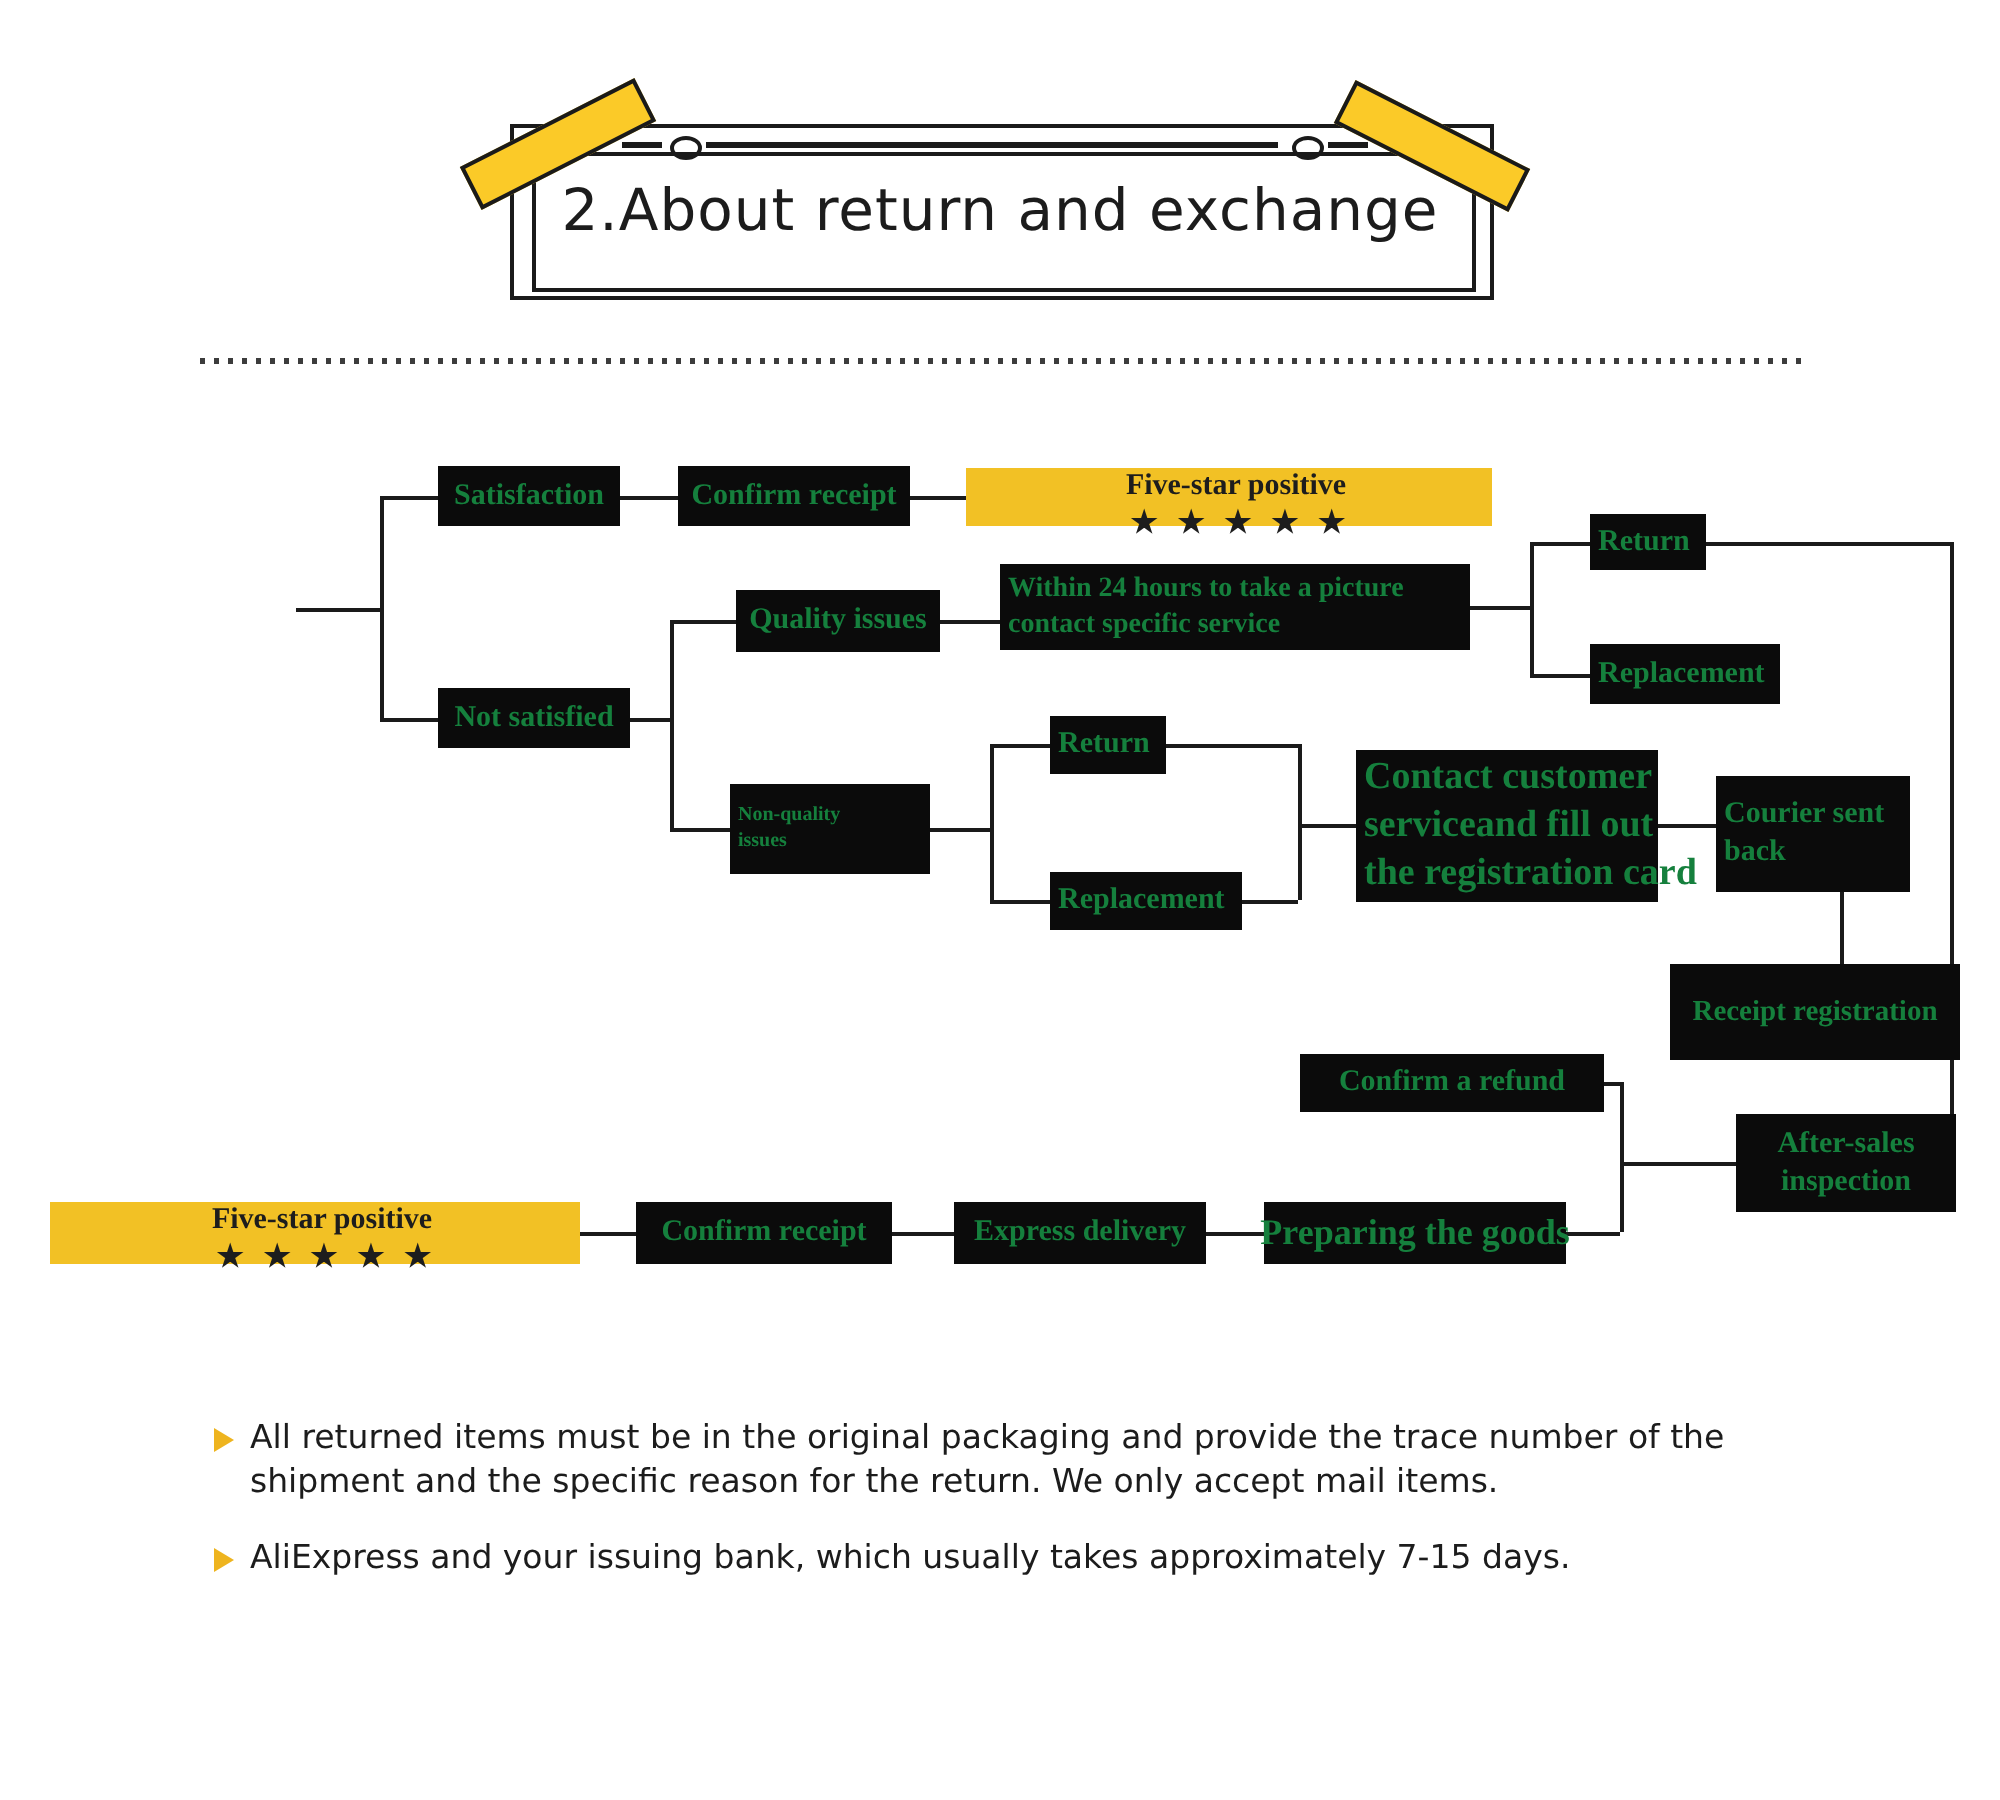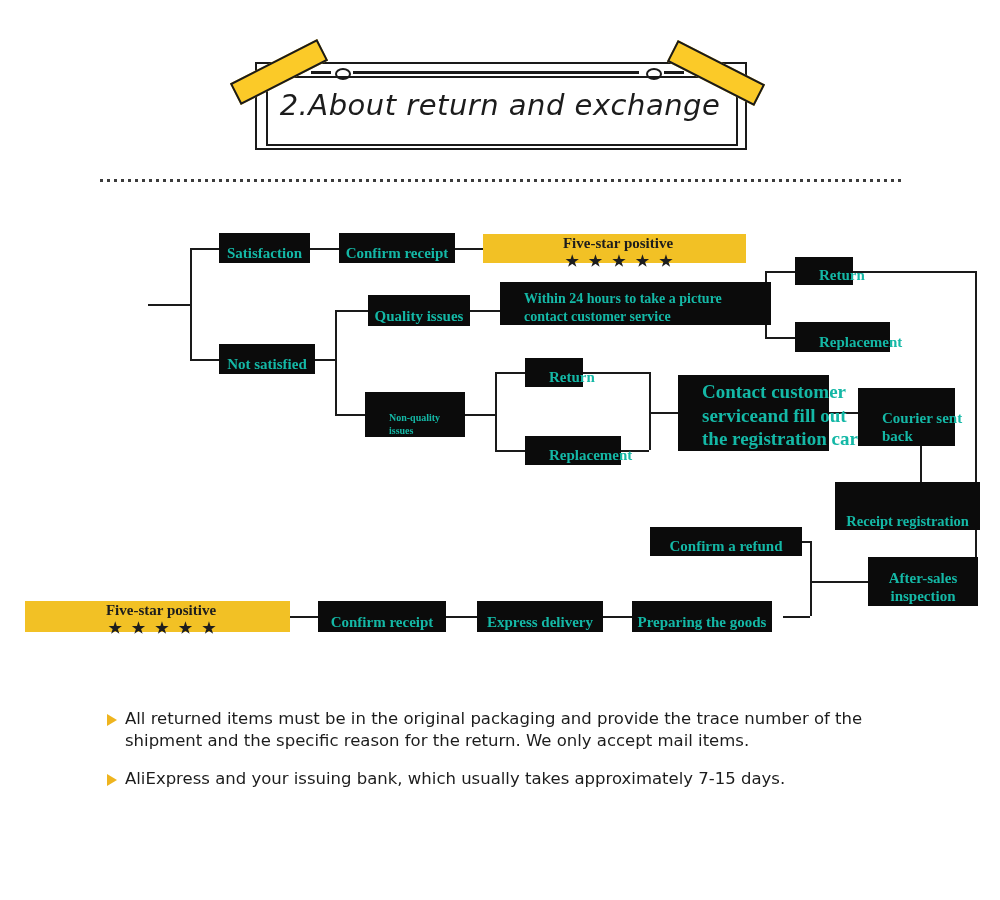--- a/index.html
+++ b/index.html
@@ -1,42 +1,42 @@
 <!DOCTYPE html>
 <html><head>
 <meta charset="utf-8">
 <style>
   html,body{margin:0;padding:0;}
   body{
     width:1000px;height:900px;position:relative;background:#ffffff;
     font-family:"DejaVu Sans","Liberation Sans",sans-serif;overflow:hidden;
   }
   
-  .title-wrap{position:absolute;left:0;top:0;width:1000px;height:170px;font-style:italic;}
+  .title-wrap{position:absolute;left:0;top:0;width:1000px;height:170px;}
   .plaque-outer{position:absolute;left:255px;top:62px;width:488px;height:84px;border:2px solid #1a1a1a;background:#fff;}
   .plaque-inner{position:absolute;left:266px;top:76px;width:468px;height:66px;border:2px solid #1a1a1a;}
   .plaque-title{position:absolute;left:266px;top:88px;width:468px;text-align:center;
     font-size:29px;color:#1c1c1c;letter-spacing:.5px;}
   .rule{position:absolute;top:71px;height:3px;background:#1a1a1a;}
   .grommet{position:absolute;top:68px;width:12px;height:8px;border:2px solid #1a1a1a;border-radius:50%;background:#fff;}
   .tape{position:absolute;width:94px;height:20px;background:#fbca28;border:2px solid #1a1a1a;}
   .tape-left{left:230px;top:60px;transform:rotate(-27deg);}
   .tape-right{left:667px;top:61px;transform:rotate(27deg);}
   
   .dotted-sep{position:absolute;left:100px;top:179px;width:801px;height:3px;
     background:repeating-linear-gradient(90deg,#3c3c3c 0 2.6px,transparent 2.6px 7px);}
   
   #flow{position:absolute;left:0;top:0;width:1000px;height:900px;}
   .flow-node{position:absolute;display:flex;flex-direction:column;justify-content:center;
     font-family:"Liberation Serif","DejaVu Serif",serif;font-weight:bold;box-sizing:border-box;}
-  .flow-node.black{background:#0b0b0b;color:#14b8a6;justify-content:flex-end;}
+  .flow-node.black{background:#0b0b0b;color:#15803d;}
   .flow-node.yellow{background:#f2c125;color:#1d1d1d;flex-direction:column;align-items:center;justify-content:flex-start;padding-left:7px;}
   .flow-node .ln{white-space:nowrap;line-height:1.25;}
   .flow-node.align-center{align-items:center;}
-  .flow-node.align-left{align-items:flex-start;padding-left:24px;font-family:Liberation Serif, serif;}
+  .flow-node.align-left{align-items:flex-start;padding-left:4px;font-family:Liberation Serif, serif;}
   .stars{letter-spacing:10px;margin-left:12px;font-size:15px;transform:translateY(-1px);white-space:nowrap;}
   .edge{position:absolute;background:#1a1a1a;}
   
   .note{position:absolute;left:107px;color:#1c1c1c;font-size:16.5px;line-height:22px;}
   .note .tri{position:absolute;left:0;top:6px;width:0;height:0;
     border-left:10px solid #eeb41f;border-top:6px solid transparent;border-bottom:6px solid transparent;}
   .note .txt{margin-left:18px;}
   .note .txt div{white-space:nowrap;}
 </style>
 </head>
@@ -102,23 +102,23 @@
     <div class="flow-node yellow" style="left: 483px; top: 234px; width: 263px; height: 29px; font-size: 15px;">
       <div class="ln">Five-star positive</div>
       <span class="stars">★★★★★</span>
     </div>
     <div class="flow-node black align-center" style="left: 368px; top: 295px; width: 102px; height: 31px; font-size: 15px;">
       <div class="ln">Quality issues</div>
     </div>
     <div class="flow-node black align-center" style="left: 219px; top: 344px; width: 96px; height: 30px; font-size: 15px;">
       <div class="ln">Not satisfied</div>
     </div>
-    <div class="flow-node black align-left" style="left: 500px; top: 282px; width: 271px; height: 43px; font-size: 14px;">
+    <div class="flow-node black align-left" style="left: 500px; top: 282px; width: 235px; height: 43px; font-size: 14px;">
       <div class="ln">Within 24 hours to take a picture</div>
-      <div class="ln">contact customer service</div>
+      <div class="ln">contact specific service</div>
     </div>
     <div class="flow-node black align-left" style="left: 795px; top: 257px; width: 58px; height: 28px; font-size: 15px;">
       <div class="ln">Return</div>
     </div>
     <div class="flow-node black align-left" style="left: 795px; top: 322px; width: 95px; height: 30px; font-size: 15px;">
       <div class="ln">Replacement</div>
     </div>
     <div class="flow-node black align-left" style="left: 365px; top: 392px; width: 100px; height: 45px; font-size: 10px;">
       <div class="ln">Non-quality</div>
       <div class="ln">issues</div>
@@ -151,21 +151,21 @@
     <div class="flow-node yellow" style="left: 25px; top: 601px; width: 265px; height: 31px; font-size: 15px;">
       <div class="ln">Five-star positive</div>
       <span class="stars">★★★★★</span>
     </div>
     <div class="flow-node black align-center" style="left: 318px; top: 601px; width: 128px; height: 31px; font-size: 15px;">
       <div class="ln">Confirm receipt</div>
     </div>
     <div class="flow-node black align-center" style="left: 477px; top: 601px; width: 126px; height: 31px; font-size: 15px;">
       <div class="ln">Express delivery</div>
     </div>
-    <div class="flow-node black align-center" style="left: 632px; top: 601px; width: 140px; height: 31px; font-size: 15px;">
+    <div class="flow-node black align-center" style="left: 632px; top: 601px; width: 151px; height: 31px; font-size: 18px;">
       <div class="ln">Preparing the goods</div>
     </div>
   </div>
 
 <div id="notes">
     <div class="note" style="top: 708px;">
       <div class="tri"></div>
       <div class="txt">
         <div>All returned items must be in the original packaging and provide the trace number of the</div>
         <div>shipment and the specific reason for the return. We only accept mail items.</div>

